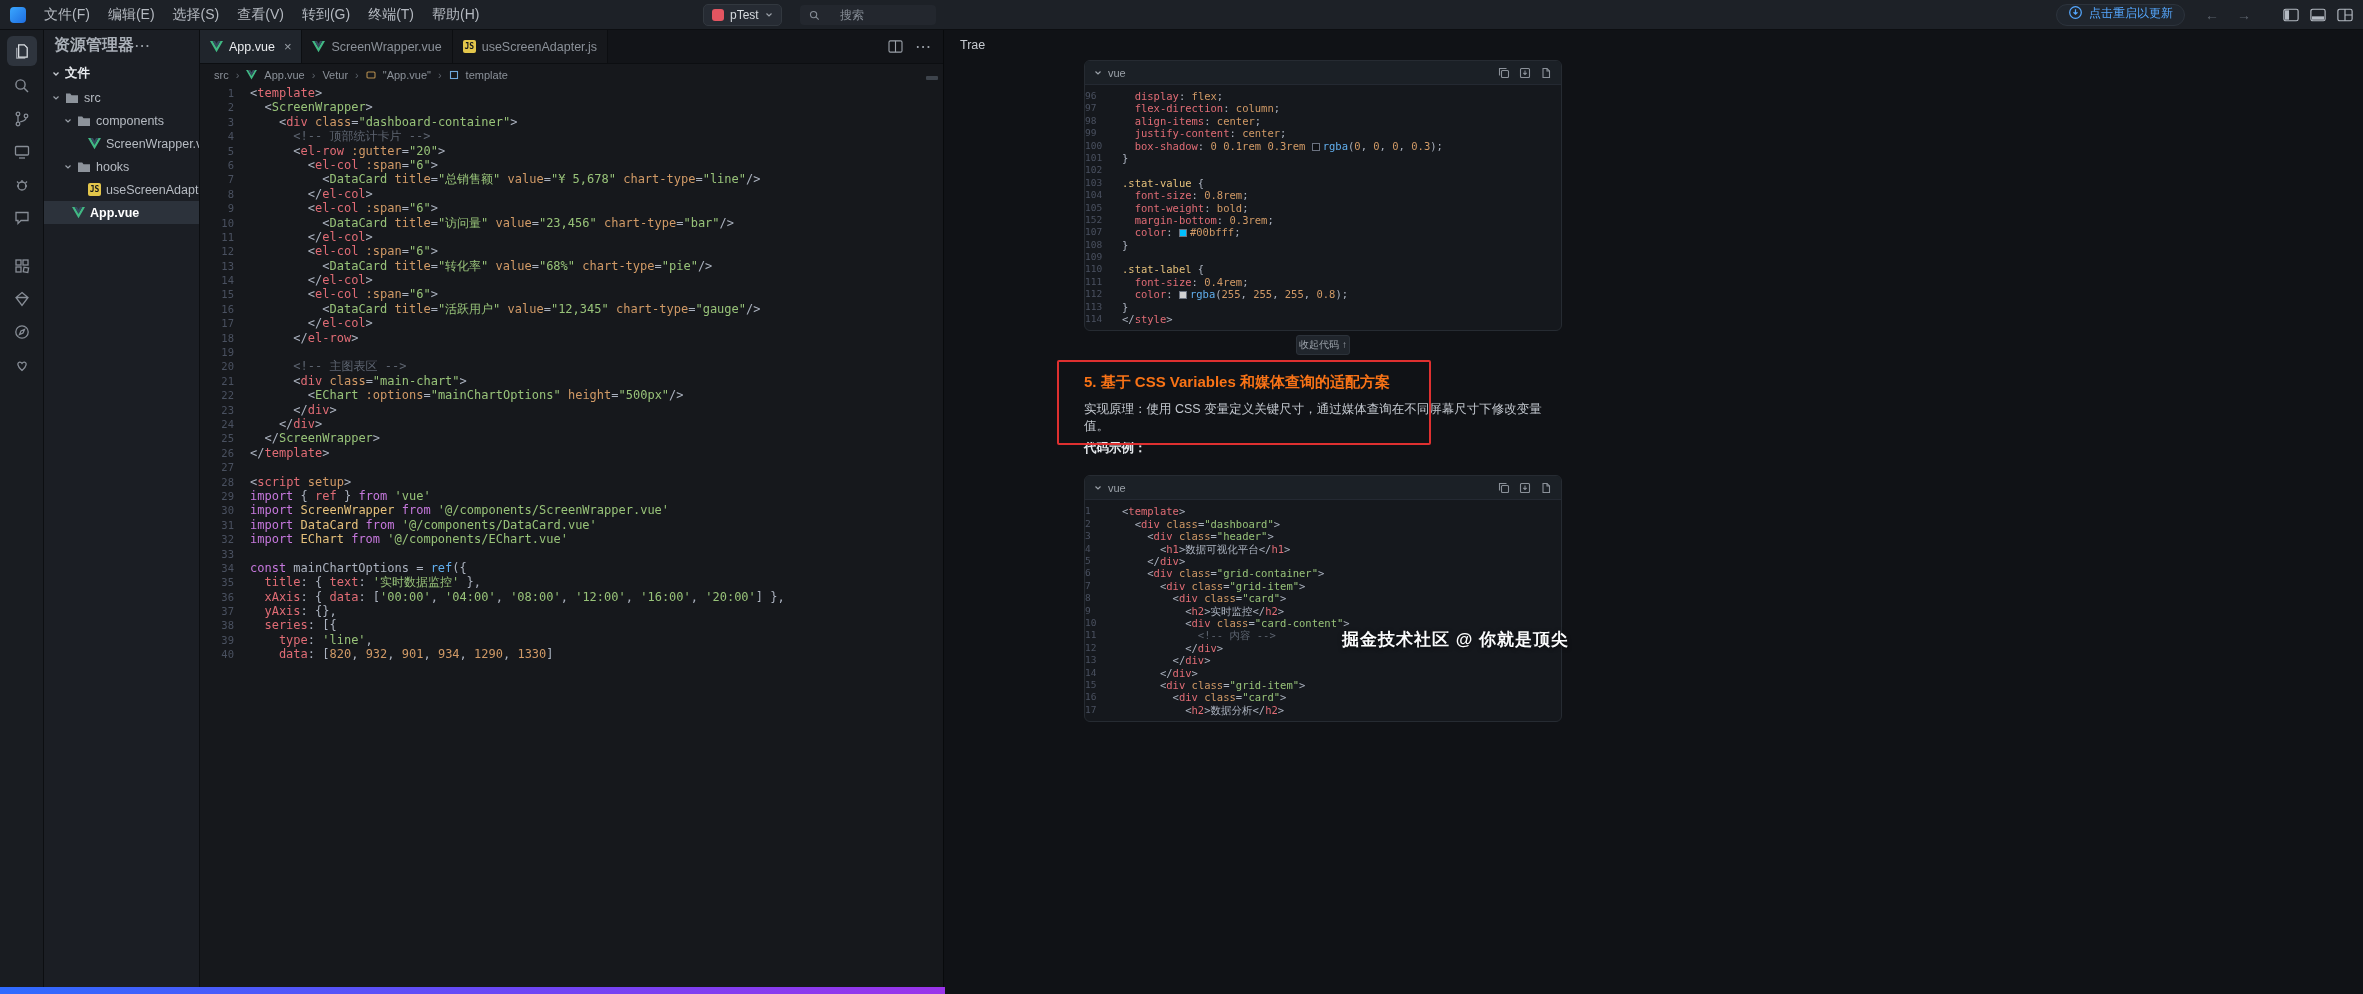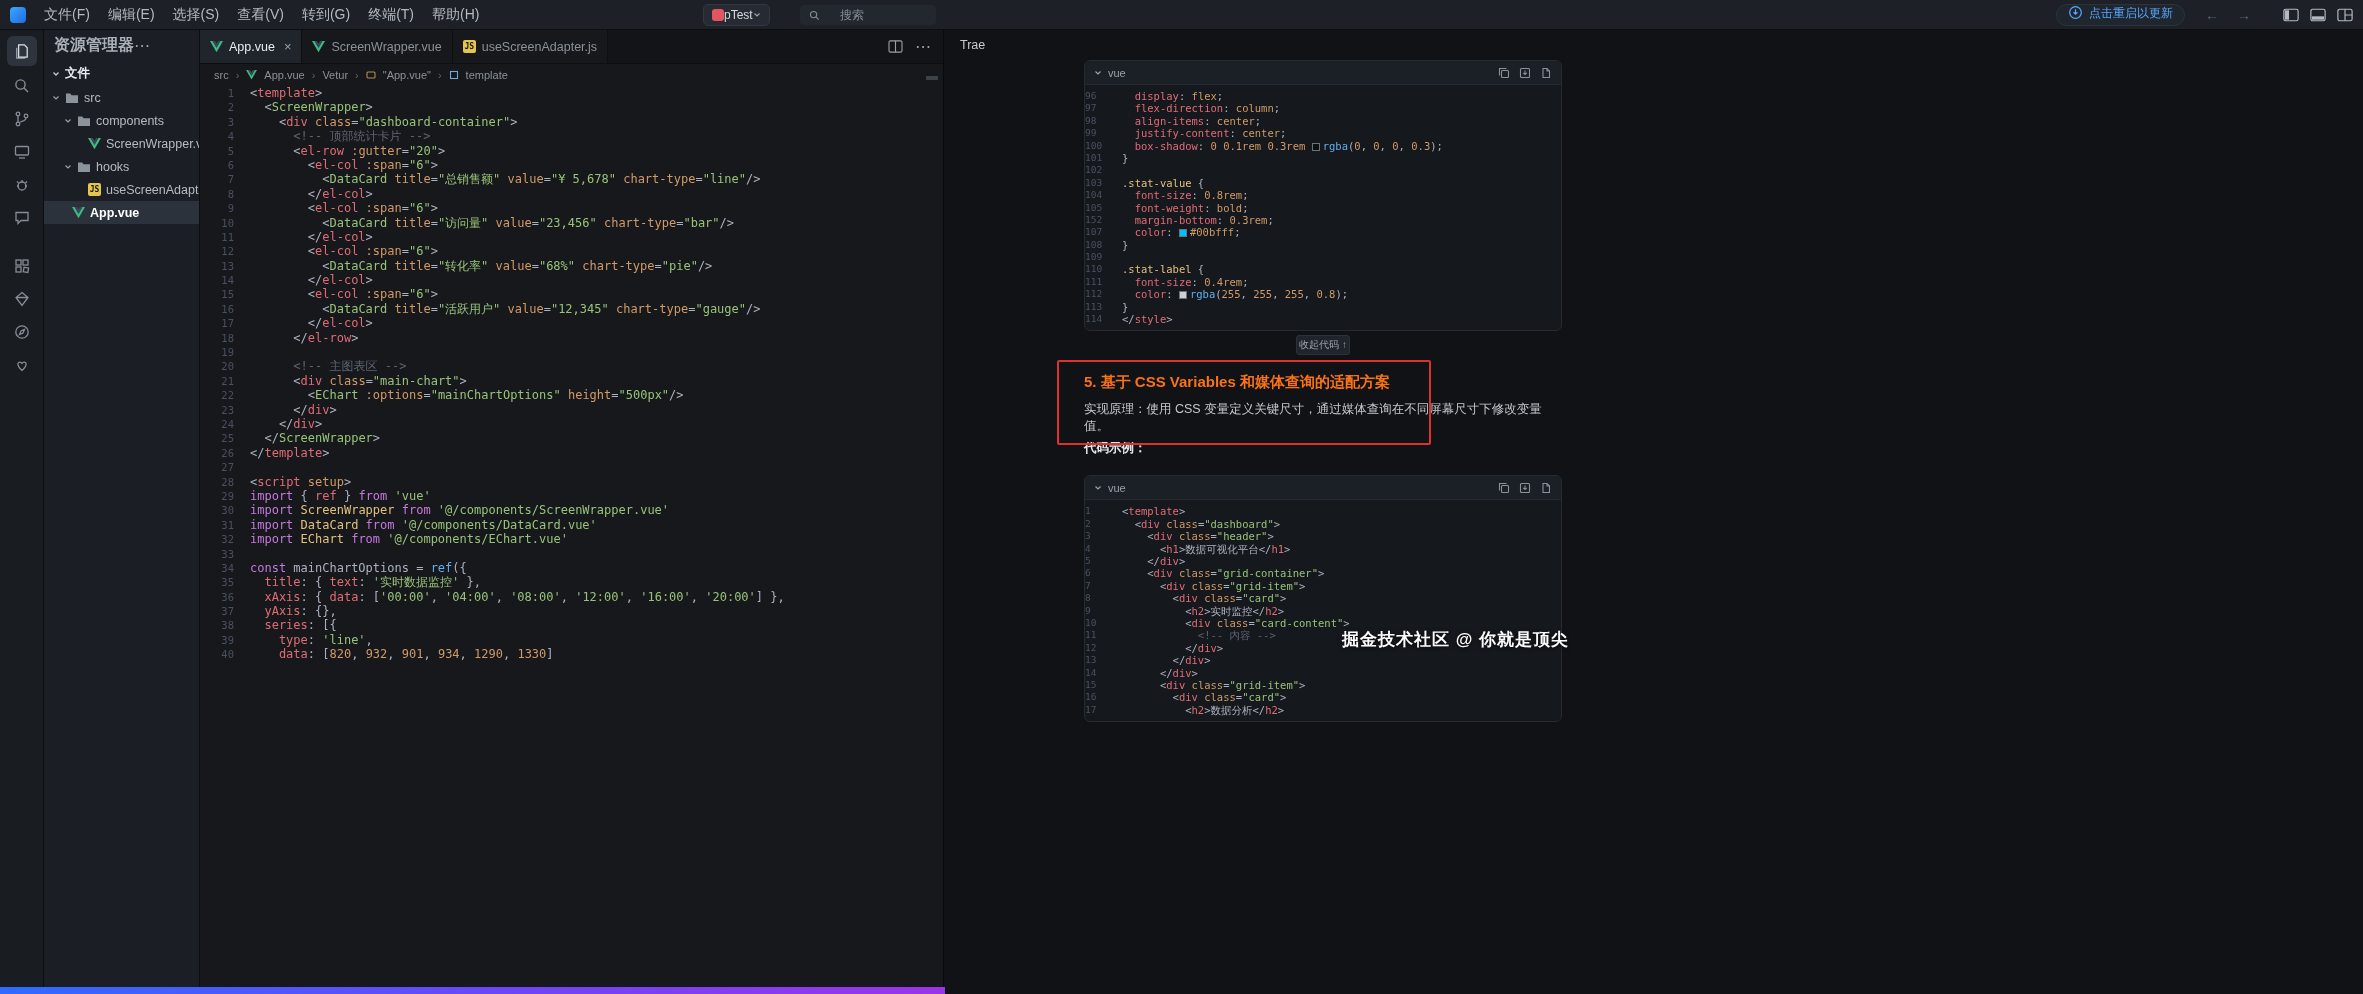--- a/index.html
+++ b/index.html
@@ -5,21 +5,21 @@
   *{margin:0;padding:0;box-sizing:border-box}
   html,body{background:#0b0d10}
   body{font-family:"Liberation Sans","DejaVu Sans",sans-serif}
   .app{position:relative;width:2363px;height:994px;background:#101216;overflow:hidden;color:#b8bdc4}
 
   
   .titlebar{position:absolute;top:0;left:0;right:0;height:30px;background:#1d2127;border-bottom:1px solid #0c0e11;display:flex;align-items:center;z-index:9}
   .logo{width:16px;height:16px;border-radius:4px;background:linear-gradient(135deg,#3aa7ff,#1e6de0);margin:0 10px;flex:none}
   .menus{display:flex;gap:2px;font-size:14px;color:#b4b9c0}
   .menus span{padding:3px 8px;border-radius:4px;white-space:nowrap}
-  .project-tab{position:absolute;left:703px;top:4px;height:22px;display:flex;align-items:center;background:#262b33;border:1px solid #32383f;border-radius:5px;padding:0 8px;font-size:12px;color:#d6dade}
+  .project-tab{position:absolute;left:703px;top:4px;height:22px;display:flex;align-items:center;gap:6px;background:#262b33;border:1px solid #32383f;border-radius:5px;padding:0 8px;font-size:12px;color:#d6dade}
   .proj-icon{width:12px;height:12px;border-radius:3px;background:#e35561;flex:none}
   .searchbox{position:absolute;left:800px;top:5px;height:20px;display:flex;align-items:center;gap:20px;background:#23272e;border-radius:4px;padding:0 9px;font-size:12px;color:#858c95;width:136px}
   .tb-right{position:absolute;right:10px;top:0;height:30px;display:flex;align-items:center;gap:14px}
   .update-pill{display:flex;gap:6px;background:#20262e;border:1px solid #2c333c;border-radius:12px;height:22px;padding:0 11px;font-size:12px;color:#55a8ff;margin-right:4px}
   .nav-arrow{font-size:14px;color:#5b626b;padding:0 2px}
   .layout-icons{display:flex;gap:11px;margin-left:16px}
 
   
   .main{position:absolute;top:30px;left:0;right:0;bottom:0;display:flex}
   .activitybar{width:44px;background:#191c21;border-right:1px solid #0c0e11;display:flex;flex-direction:column;align-items:center;padding-top:6px;gap:7px;flex:none}

